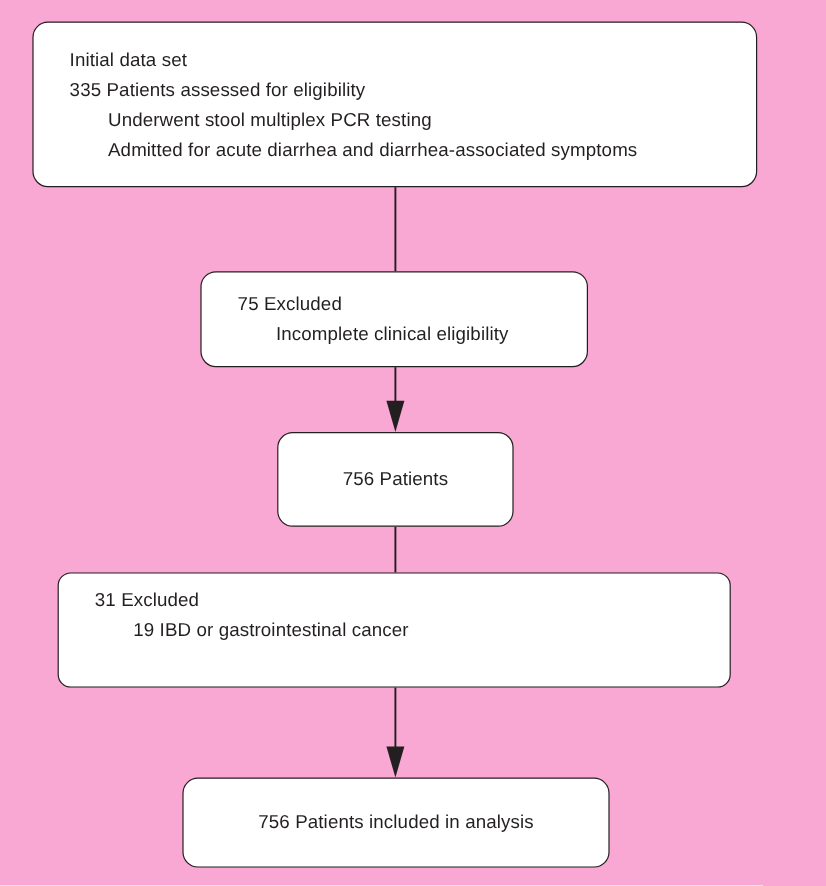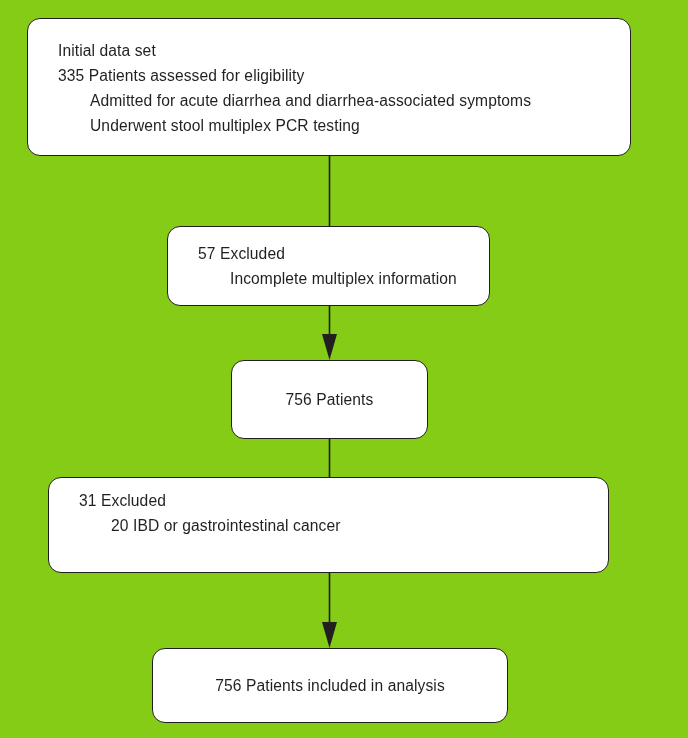--- a/index.html
+++ b/index.html
@@ -4,21 +4,21 @@
 <style>
   html, body {
     margin: 0;
     padding: 0;
     background: #ffffff;
   }
   #canvas {
     position: relative;
     width: 688px;
     height: 738px;
-    background: #84cc16;
+    background: #f9a8d4;
     overflow: hidden;
     font-family: "Liberation Sans", "DejaVu Sans", sans-serif;
     text-decoration: underline;
   }
   .node {
     position: absolute;
     box-sizing: border-box;
     border: 1.6px solid #231f20;
     border-radius: 13px;
     background: #ffffff;
@@ -51,21 +51,21 @@
   
   #node-initial      { left: 27px;  top: 18px;  width: 604px; height: 138px; }
   #node-initial .node-text { top: 19px; }
 
   #node-excluded-45  { left: 167px; top: 226px; width: 323px; height: 80px; }
   #node-excluded-45 .node-text { top: 14px; }
 
   #node-patients-756 { left: 231px; top: 360px; width: 197px; height: 79px; padding-left: 36px; }
   #node-patients-756 .node-text { top: 26px; }
 
-  #node-excluded-31  { left: 48px;  top: 477px; width: 561px; height: 96px; }
+  #node-excluded-31  { left: 48px;  top: 477px; width: 561px; height: 96px; border-radius: 11px; }
   #node-excluded-31 .node-text { top: 10px; }
 
   #node-analysis-756 { left: 152px; top: 648px; width: 356px; height: 75px; padding-left: 20px; }
   #node-analysis-756 .node-text { top: 24px; }
 </style>
 </head>
 <body>
 
 <div id="canvas">
 
@@ -79,42 +79,42 @@
     <line x1="329.5" y1="439" x2="329.5" y2="477" stroke="#231f20" stroke-width="1.6"></line>
 
     <line x1="329.5" y1="573" x2="329.5" y2="635" stroke="#231f20" stroke-width="1.6"></line>
     <polygon points="329.5,648 322,622 337,622" fill="#231f20"></polygon>
   </svg>
 
   <div class="node" id="node-initial">
     <div class="node-text">
       <div class="tline">Initial data set</div>
       <div class="tline">335 Patients assessed for eligibility</div>
+      <div class="tline indent-1">Underwent stool multiplex PCR testing</div>
       <div class="tline indent-1">Admitted for acute diarrhea and diarrhea-associated symptoms</div>
-      <div class="tline indent-1">Underwent stool multiplex PCR testing</div>
     </div>
   </div>
 
   <div class="node" id="node-excluded-45">
     <div class="node-text">
-      <div class="tline">57 Excluded</div>
-      <div class="tline indent-1">Incomplete multiplex information</div>
+      <div class="tline">75 Excluded</div>
+      <div class="tline indent-1">Incomplete clinical eligibility</div>
     </div>
   </div>
 
   <div class="node" id="node-patients-756">
     <div class="node-text">
       <div class="tline center">756 Patients</div>
     </div>
   </div>
 
   <div class="node" id="node-excluded-31">
     <div class="node-text">
       <div class="tline">31 Excluded</div>
-      <div class="tline indent-1">20 IBD or gastrointestinal cancer</div>
+      <div class="tline indent-1">19 IBD or gastrointestinal cancer</div>
     </div>
   </div>
 
   <div class="node" id="node-analysis-756">
     <div class="node-text">
       <div class="tline center">756 Patients included in analysis</div>
     </div>
   </div>
 
 </div>

